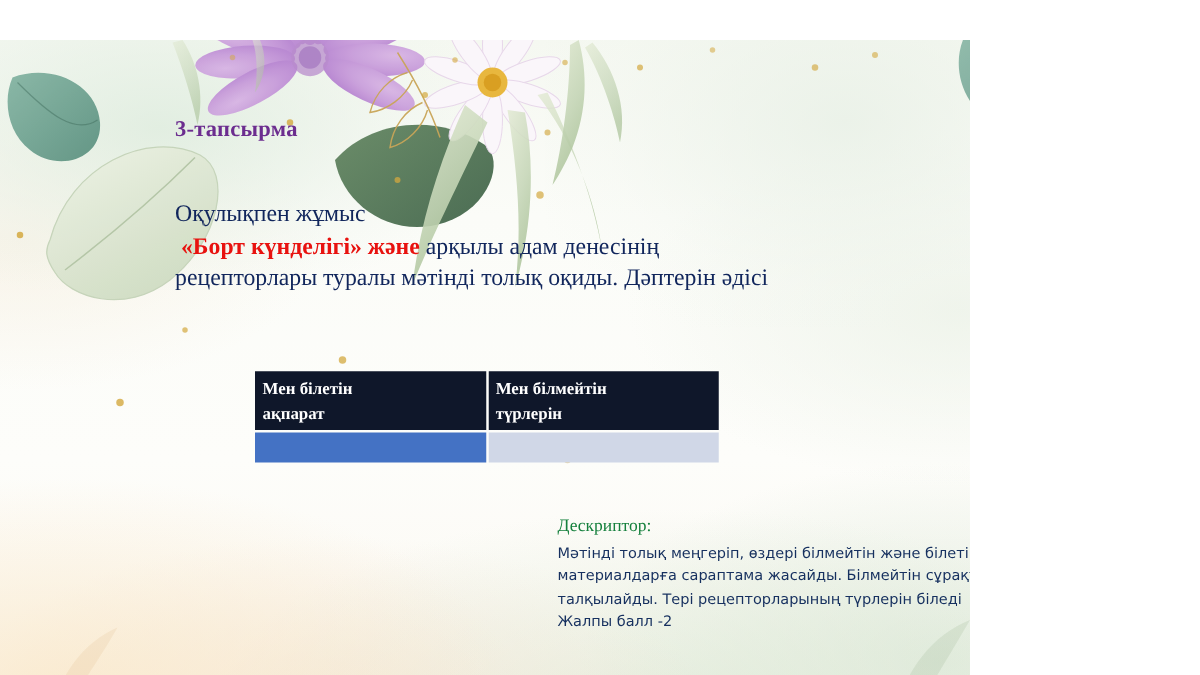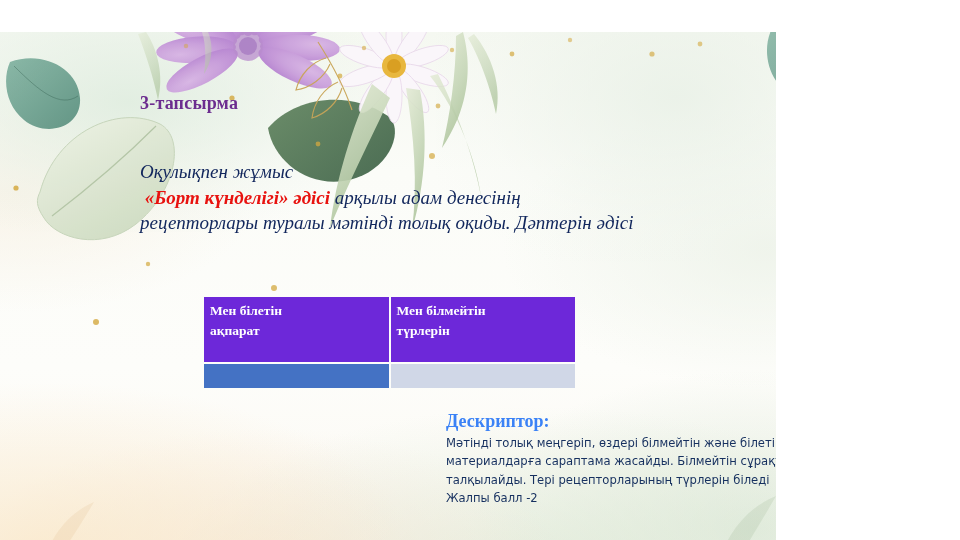--- a/index.html
+++ b/index.html
@@ -63,21 +63,20 @@
   }
   .body-text {
     position: absolute;
     left: 140px;
     top: 127px;
     width: 660px;
     font-size: 19px;
     line-height: 25.5px;
     color: #11265c;
     white-space: pre-wrap;
-    font-style: italic;
   }
   .body-text .accent {
     color: #e8120f;
     font-weight: bold;
   }
 
   
   .kwl-table {
     position: absolute;
     left: 202px;
@@ -85,26 +84,26 @@
     width: 375px;
     border-collapse: separate;
     border-spacing: 2px;
     table-layout: fixed;
   }
   .kwl-table td {
     padding: 0;
     vertical-align: top;
   }
   .kwl-table .th {
-    background: #6d28d9;
+    background: #0f172a;
     color: #ffffff;
     font-weight: bold;
     font-size: 13.5px;
     line-height: 20px;
-    padding: 4px 5px 21px 6px;
+    padding: 4px 5px 3px 6px;
     height: 39px;
     white-space: pre-line;
   }
   .kwl-table .cell-filled {
     background: #4472c4;
     height: 24px;
   }
   .kwl-table .cell-light {
     background: #d0d7e7;
     height: 24px;
@@ -115,24 +114,24 @@
     position: absolute;
     left: 446px;
     top: 380px;
     width: 470px;
     font-family: "DejaVu Sans", "Liberation Sans", sans-serif;
     font-size: 11.6px;
     line-height: 18.6px;
     color: #16305f;
   }
   .descriptor .dlabel {
-    color: #3b82f6;
-    font-weight: bold;
+    color: #15803d;
+    font-weight: normal;
     font-family: "Liberation Serif", "DejaVu Serif", serif;
-    font-size: 18px;
+    font-size: 14px;
   }
   .descriptor .dbody {
     white-space: pre-line;
     display: block;
     margin-top: 1px;
   }
 </style>
 </head>
 <body>
 
@@ -312,21 +311,21 @@
 
     <g opacity="0.18">
       <path d="M716 540 C 724 504, 746 476, 776 464 C 760 492, 742 520, 732 540 Z" fill="#8fae86"></path>
       <path d="M828 540 C 836 500, 856 470, 888 456 C 870 488, 850 518, 842 540 Z" fill="#8fae86"></path>
       <path d="M40 540 C 48 508, 66 482, 94 470 C 78 498, 60 522, 52 540 Z" fill="#dcb887"></path>
     </g>
   </svg>
 
   <div class="title">3-тапсырма</div>
 
-  <div class="body-text"><span>Оқулықпен жұмыс</span><br><span class="accent"> «Борт күнделігі» әдісі</span><span> арқылы адам денесінің</span><br><span>рецепторлары туралы мәтінді толық оқиды. Дәптерін әдісі</span><br></div>
+  <div class="body-text"><span>Оқулықпен жұмыс</span><br><span class="accent"> «Борт күнделігі» және</span><span> арқылы адам денесінің</span><br><span>рецепторлары туралы мәтінді толық оқиды. Дәптерін әдісі</span><br></div>
 
   <table class="kwl-table">
     <tbody>
       <tr>
         <td class="th">Мен білетін
 ақпарат</td>
         <td class="th">Мен білмейтін
 түрлерін</td>
       </tr>
       <tr>

